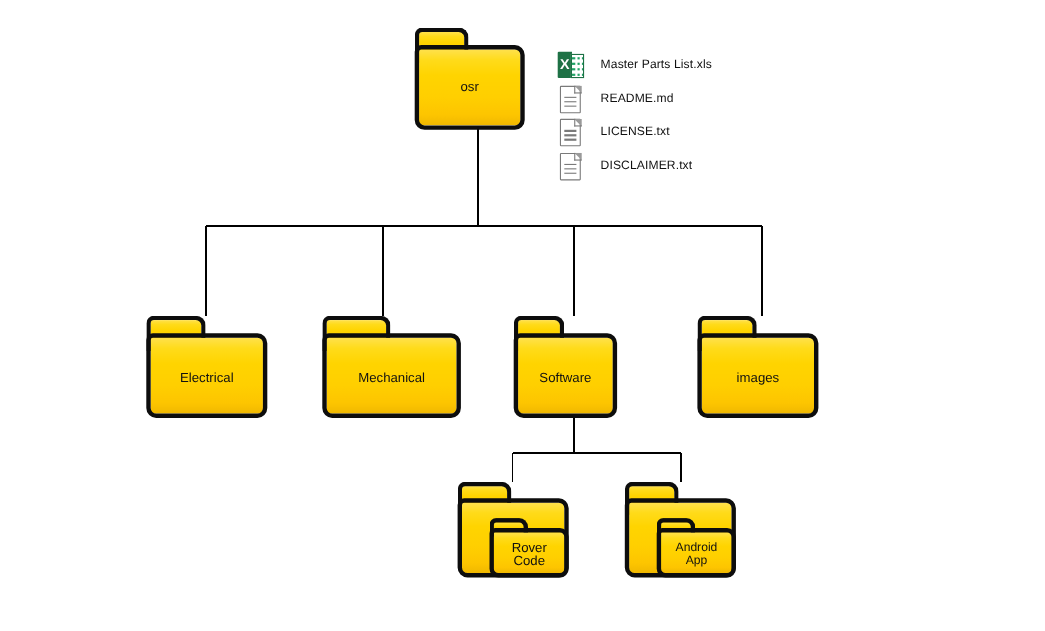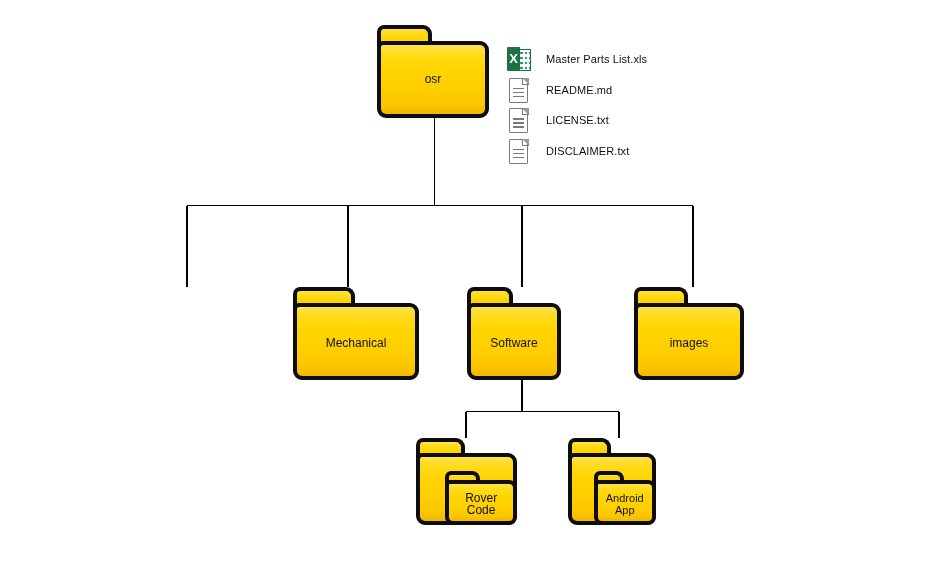--- a/index.html
+++ b/index.html
@@ -214,21 +214,21 @@
       <path d="M522,205.5 L522,287"></path>
       <path d="M693,205.5 L693,287"></path>
 
       <path d="M522,380 L522,411.5"></path>
       <path d="M466,411.5 L619,411.5"></path>
       <path d="M466,411.5 L466,438"></path>
       <path d="M619,411.5 L619,438"></path>
     </g>
   </svg>
 
-  <div class="node" style="left:377px; top:25px; width:112px; height:93px;">
+  <div class="node" style="left:377px; top:25px; width:100px; height:93px;">
     <div class="folder">
       <div class="fold-tab"></div>
       <div class="fold-body"></div>
       <div class="fold-label" style="top:52%;">osr</div>
     </div>
   </div>
 
   <div id="file-list">
 
     <div class="file-row">
@@ -278,20 +278,27 @@
         <div class="doc-fold-edge"></div>
         <div class="doc-line" style="top:11px;"></div>
         <div class="doc-line" style="top:15px;"></div>
         <div class="doc-line" style="top:19px;"></div>
       </div>
       <div class="file-name">DISCLAIMER.txt</div>
     </div>
 
   </div>
 
+  <div class="node" style="left:133px; top:287px; width:110px; height:93px;">
+    <div class="folder">
+      <div class="fold-tab"></div>
+      <div class="fold-body"></div>
+      <div class="fold-label" style="top:54%;">Electrical</div>
+    </div>
+  </div>
 
   <div class="node" style="left:293px; top:287px; width:126px; height:93px;">
     <div class="folder">
       <div class="fold-tab"></div>
       <div class="fold-body"></div>
       <div class="fold-label" style="top:54%;">Mechanical</div>
     </div>
   </div>
 
   <div class="node" style="left:467px; top:287px; width:94px; height:93px;">
@@ -316,21 +323,21 @@
       <div class="fold-body"></div>
       <div class="sub-folder">
         <div class="fold-tab"></div>
         <div class="fold-body"></div>
         <div class="fold-label" style="top:38%; font-size:12px; line-height:12.5px;">Rover
 Code</div>
       </div>
     </div>
   </div>
 
-  <div class="node" style="left:568px; top:438px; width:88px; height:87px;">
+  <div class="node" style="left:568px; top:438px; width:101px; height:87px;">
     <div class="folder">
       <div class="fold-tab"></div>
       <div class="fold-body"></div>
       <div class="sub-folder">
         <div class="fold-tab"></div>
         <div class="fold-body"></div>
         <div class="fold-label" style="top:38%; font-size:11px; line-height:12.5px;">Android
 App</div>
       </div>
     </div>

